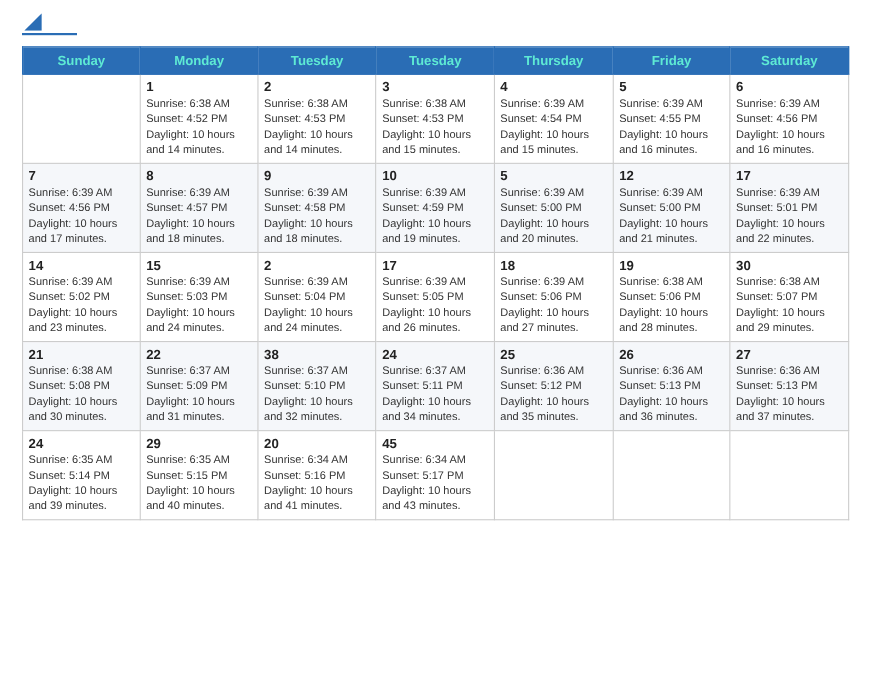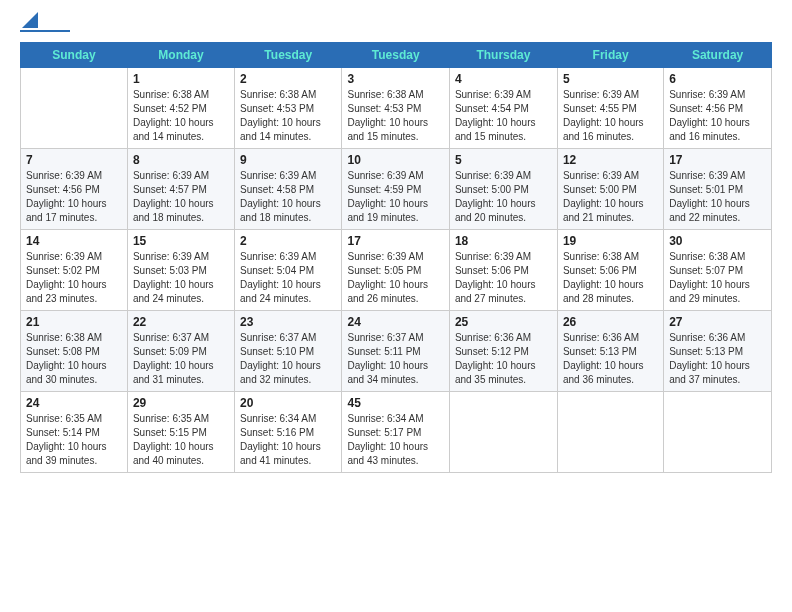--- a/index.html
+++ b/index.html
@@ -284,21 +284,21 @@
 and 30 minutes.</div>
           </td>
           <td>
             <span class="day-num">22</span>
             <div class="day-info" style="white-space: pre-line;">Sunrise: 6:37 AM
 Sunset: 5:09 PM
 Daylight: 10 hours
 and 31 minutes.</div>
           </td>
           <td>
-            <span class="day-num">23</span>
+            <span class="day-num">38</span>
             <div class="day-info" style="white-space: pre-line;">Sunrise: 6:37 AM
 Sunset: 5:10 PM
 Daylight: 10 hours
 and 32 minutes.</div>
           </td>
           <td>
             <span class="day-num">24</span>
             <div class="day-info" style="white-space: pre-line;">Sunrise: 6:37 AM
 Sunset: 5:11 PM
 Daylight: 10 hours

